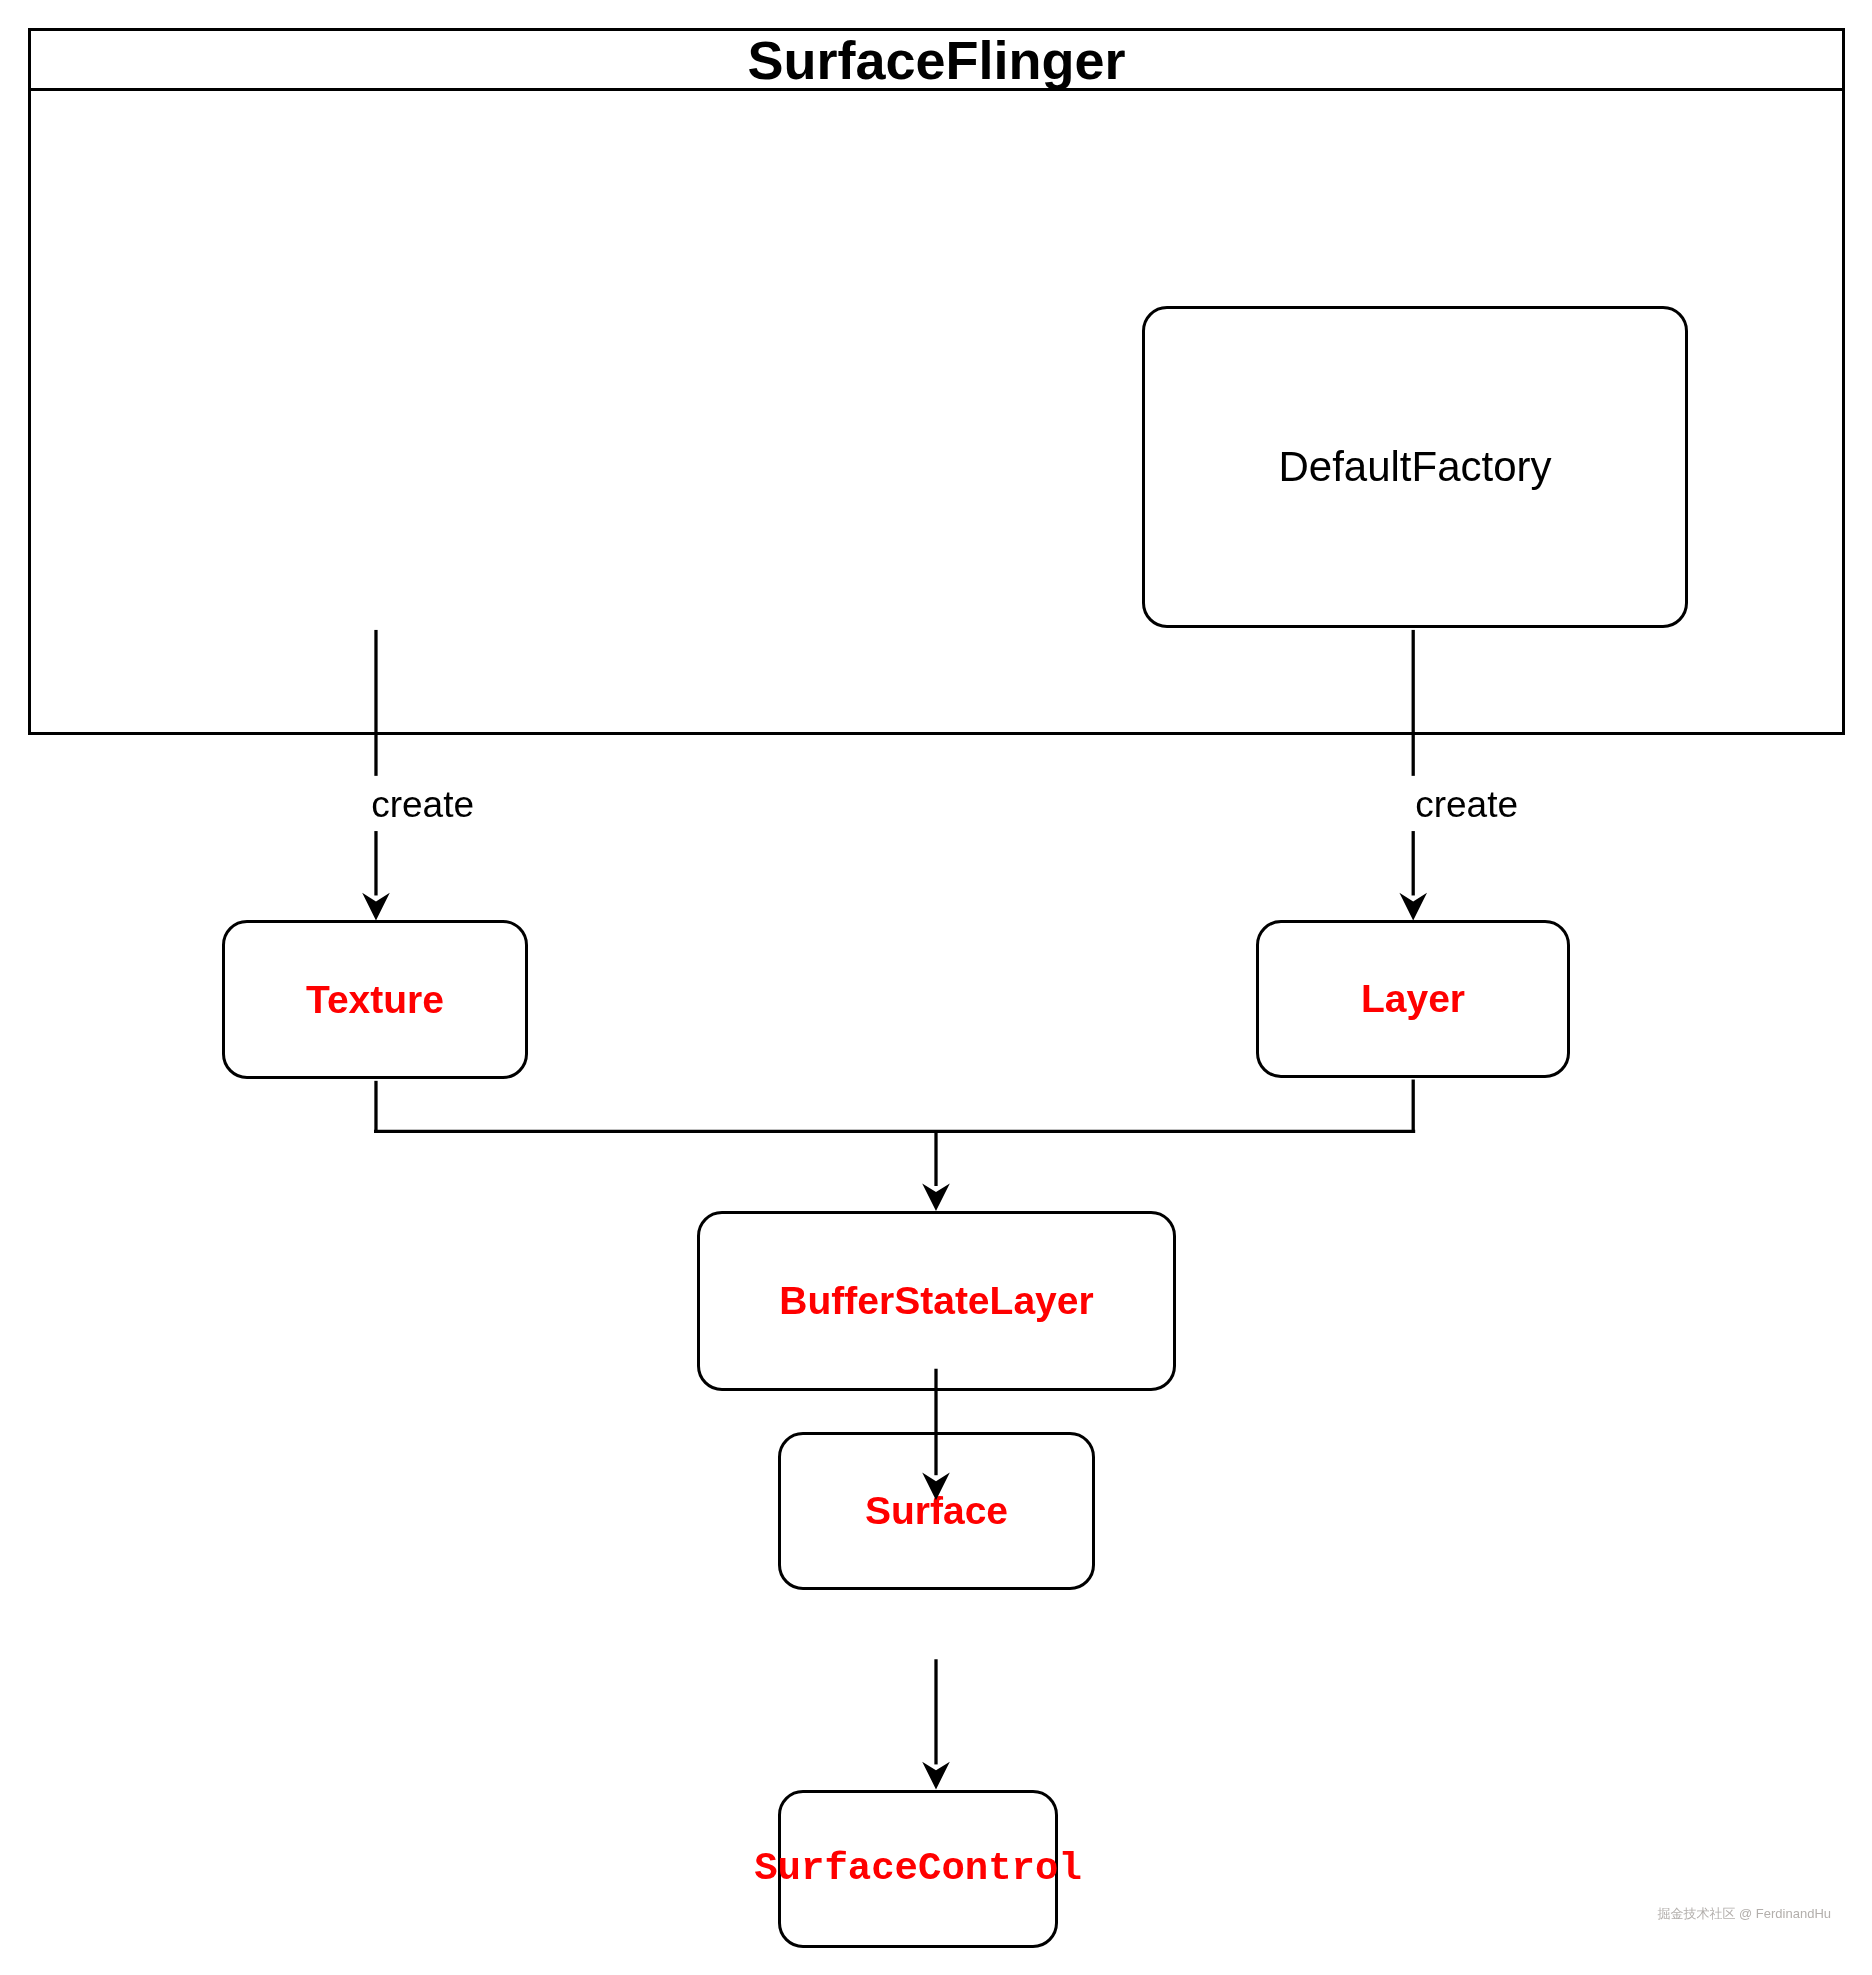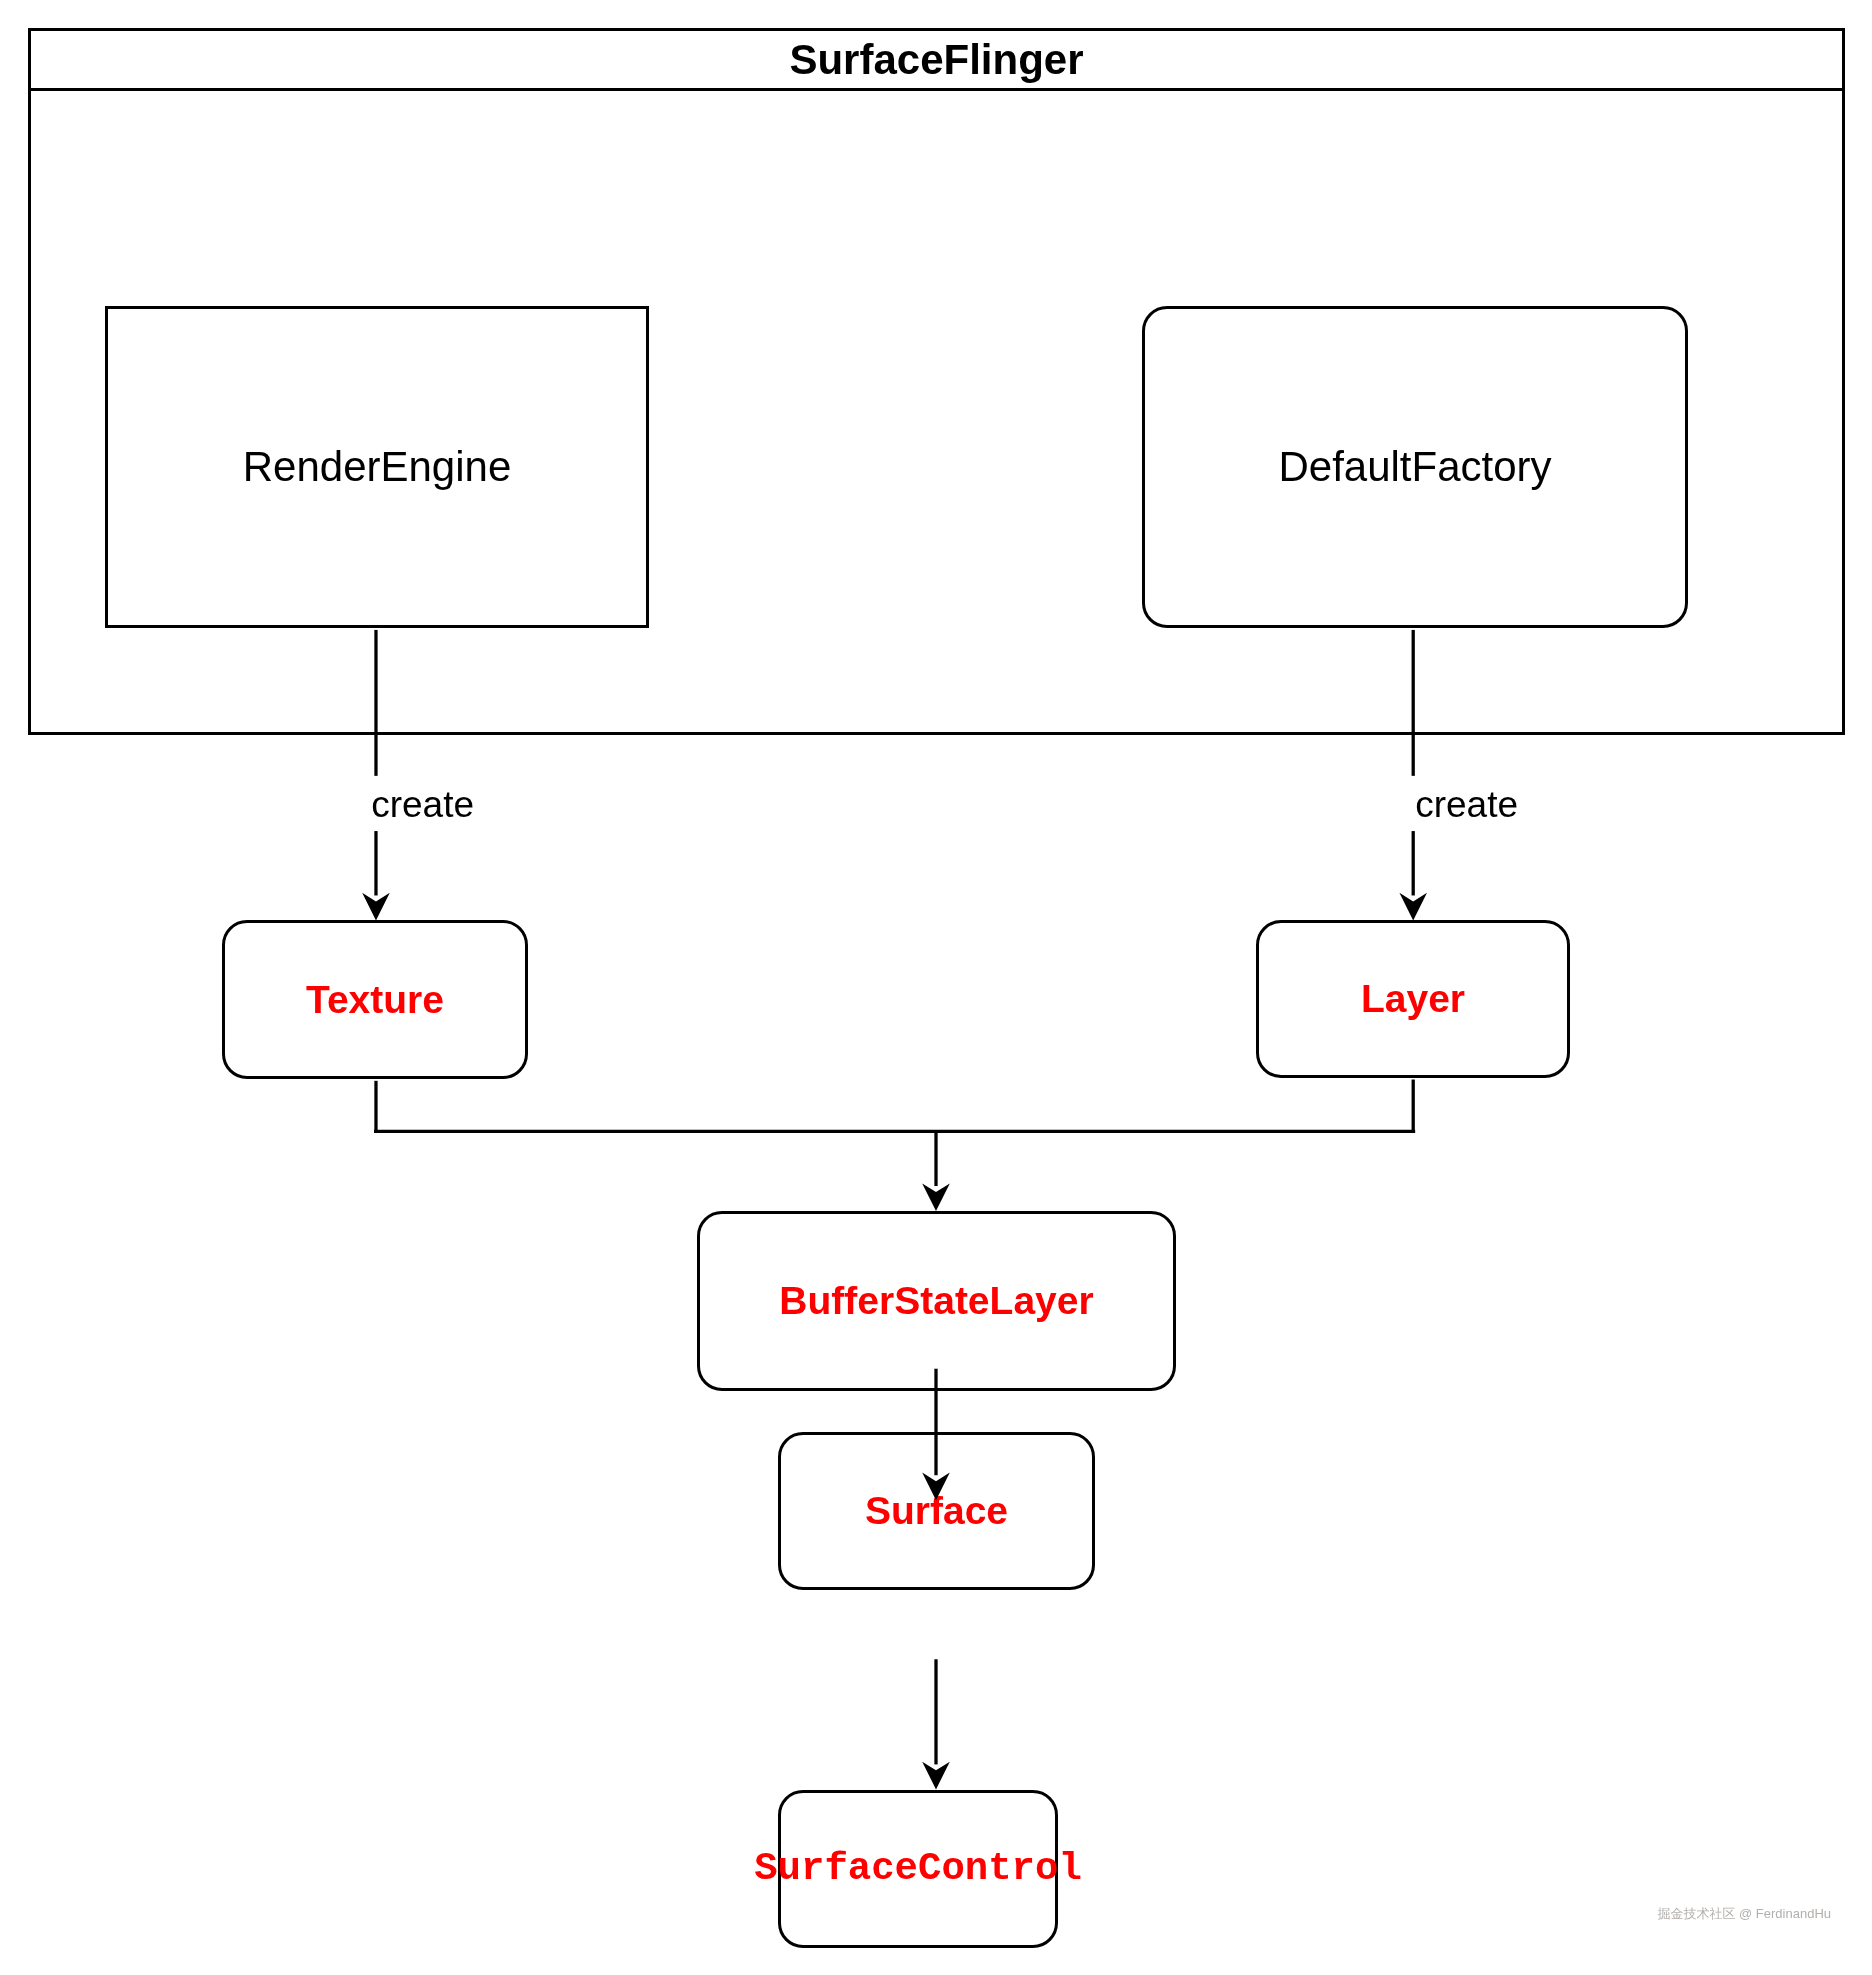--- a/index.html
+++ b/index.html
@@ -25,21 +25,21 @@
     border:3.3px solid var(--outline);
     background:#ffffff;
     box-sizing:content-box;
   }
   .sf-titlebar{
     height:57px;
     border-bottom:3.3px solid var(--outline);
     display:flex;
     align-items:center;
     justify-content:center;
-    font-size:42px;
+    font-size:54px;
     font-weight:bold;
     color:var(--plain);
   }
   
   .rect-node{
     position:absolute;
     border:3.3px solid var(--outline);
     background:#ffffff;
     display:flex;
     align-items:center;
@@ -101,23 +101,20 @@
 </style>
 </head>
 <body>
 
 <div class="canvas">
 
   <div class="sf-container">
     <div class="sf-titlebar">SurfaceFlinger</div>
   </div>
 
-  <div class="rect-node" id="node-render-engine">
-    <span>RenderEngine</span>
-  </div>
   <div class="rect-node" id="node-default-factory">
     <span>DefaultFactory</span>
   </div>
 
   <div class="edge-label" id="create-left">create</div>
   <div class="edge-label" id="create-right">create</div>
 
   <div class="round-node" id="node-texture">
     <span>Texture</span>
   </div>

